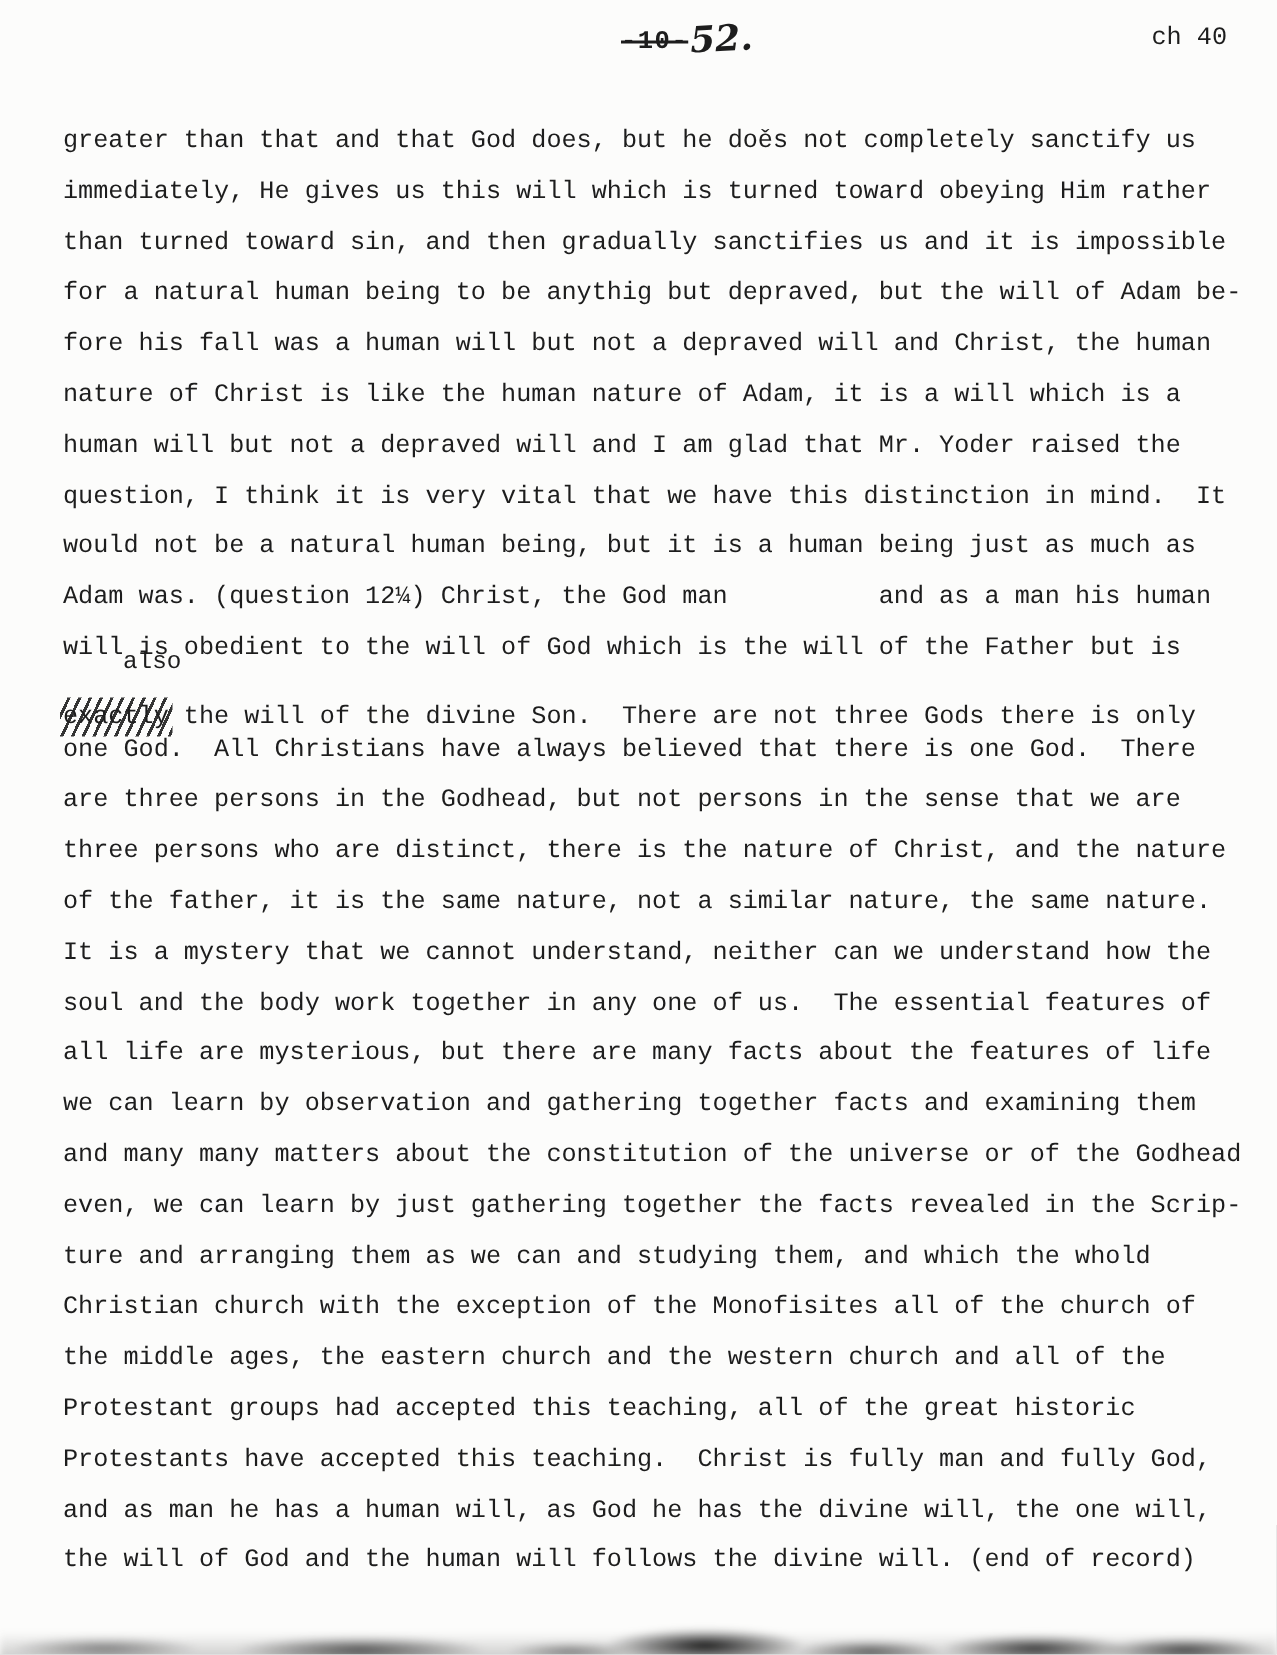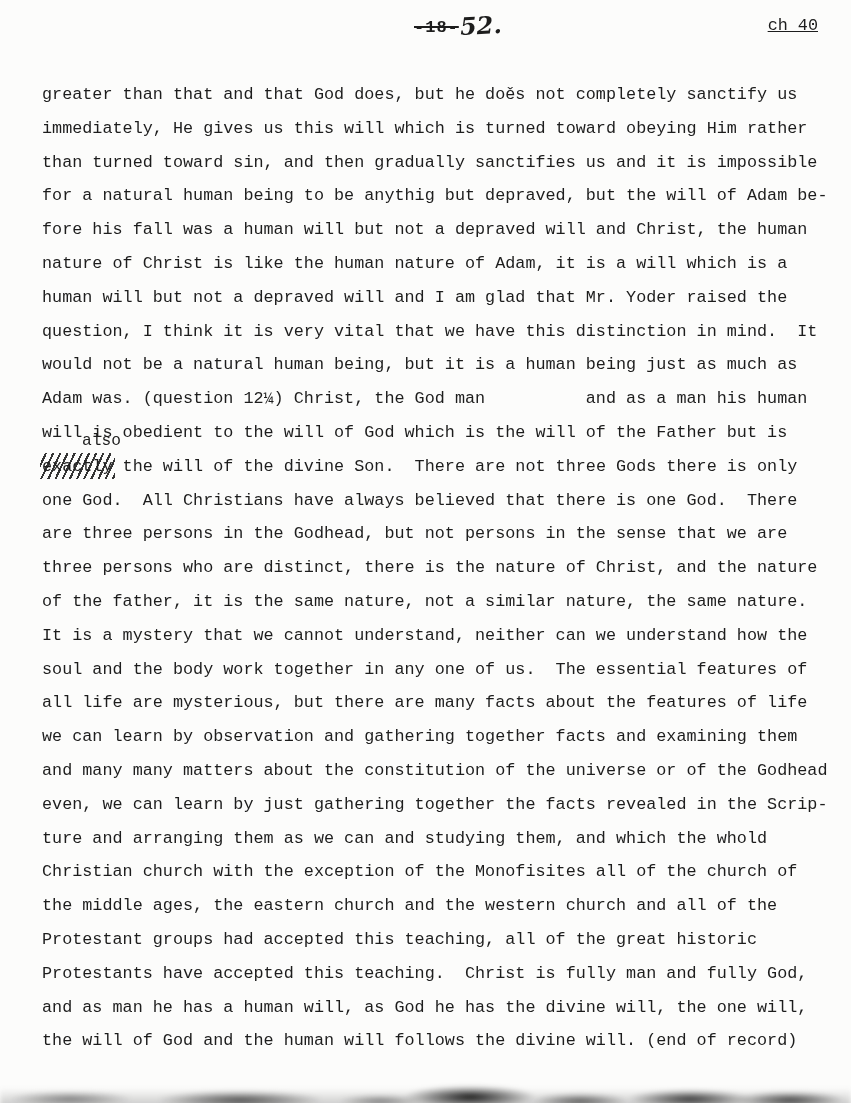--- a/index.html
+++ b/index.html
@@ -36,21 +36,20 @@
     transform: rotate(-3deg);
     margin-left: 1px;
     line-height: 1;
     vertical-align: -2px;
   }
   .chapter {
     position: absolute;
     top: 16px;
     right: 33px;
     font-size: 16.8px;
-    text-decoration: underline;
   }
   
   .text-lines {
     position: absolute;
     left: 42px;
     top: 78px;
     right: 12px;
     font-size: 16.8px;
     line-height: 33.8px;
     white-space: pre;
@@ -60,20 +59,21 @@
     position: absolute;
     left: 0;
     top: -17px;
     font-size: 16.2px;
     line-height: 1;
     margin-left: 40px;
   }
   .struck {
     position: relative;
     display: inline-block;
+    margin-top: 12px;
   }
   .struck::after {
     content: "";
     position: absolute;
     left: -2px;
     right: -2px;
     top: 3px;
     bottom: 5px;
     background: repeating-linear-gradient(
       115deg,
@@ -99,21 +99,21 @@
       radial-gradient(ellipse 80px 12px at 790px 21px, rgba(25,25,25,0.8),  transparent 70%),
       linear-gradient(to bottom, transparent 30%, rgba(70,70,70,0.25) 85%);
   }
 </style>
 </head>
 <body>
 
 <div class="page">
 
   <div class="header-center">
-    <span class="typed-strike">-18-</span><span class="hand">52.</span>
+    <span class="typed-strike">-10-</span><span class="hand">52.</span>
   </div>
 
   <div class="chapter">ch 40</div>
 
   <div class="text-lines"><div class="line">greater than that and that God does, but he doěs not completely sanctify us</div><div class="line">immediately, He gives us this will which is turned toward obeying Him rather</div><div class="line">than turned toward sin, and then gradually sanctifies us and it is impossible</div><div class="line">for a natural human being to be anythig but depraved, but the will of Adam be-</div><div class="line">fore his fall was a human will but not a depraved will and Christ, the human</div><div class="line">nature of Christ is like the human nature of Adam, it is a will which is a</div><div class="line">human will but not a depraved will and I am glad that Mr. Yoder raised the</div><div class="line">question, I think it is very vital that we have this distinction in mind.  It</div><div class="line">would not be a natural human being, but it is a human being just as much as</div><div class="line">Adam was. (question 12¼) Christ, the God man          and as a man his human</div><div class="line">will is obedient to the will of God which is the will of the Father but is</div><div class="line"><span class="interline">also</span><span class="struck">exactly</span><span> the will of the divine Son.  There are not three Gods there is only</span></div><div class="line">one God.  All Christians have always believed that there is one God.  There</div><div class="line">are three persons in the Godhead, but not persons in the sense that we are</div><div class="line">three persons who are distinct, there is the nature of Christ, and the nature</div><div class="line">of the father, it is the same nature, not a similar nature, the same nature.</div><div class="line">It is a mystery that we cannot understand, neither can we understand how the</div><div class="line">soul and the body work together in any one of us.  The essential features of</div><div class="line">all life are mysterious, but there are many facts about the features of life</div><div class="line">we can learn by observation and gathering together facts and examining them</div><div class="line">and many many matters about the constitution of the universe or of the Godhead</div><div class="line">even, we can learn by just gathering together the facts revealed in the Scrip-</div><div class="line">ture and arranging them as we can and studying them, and which the whold</div><div class="line">Christian church with the exception of the Monofisites all of the church of</div><div class="line">the middle ages, the eastern church and the western church and all of the</div><div class="line">Protestant groups had accepted this teaching, all of the great historic</div><div class="line">Protestants have accepted this teaching.  Christ is fully man and fully God,</div><div class="line">and as man he has a human will, as God he has the divine will, the one will,</div><div class="line">the will of God and the human will follows the divine will. (end of record)</div></div>
 
   <div class="smudge"></div>
 
 </div>
 

